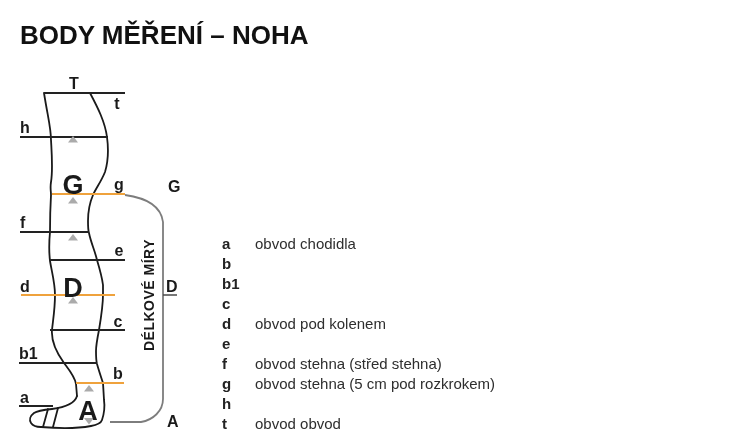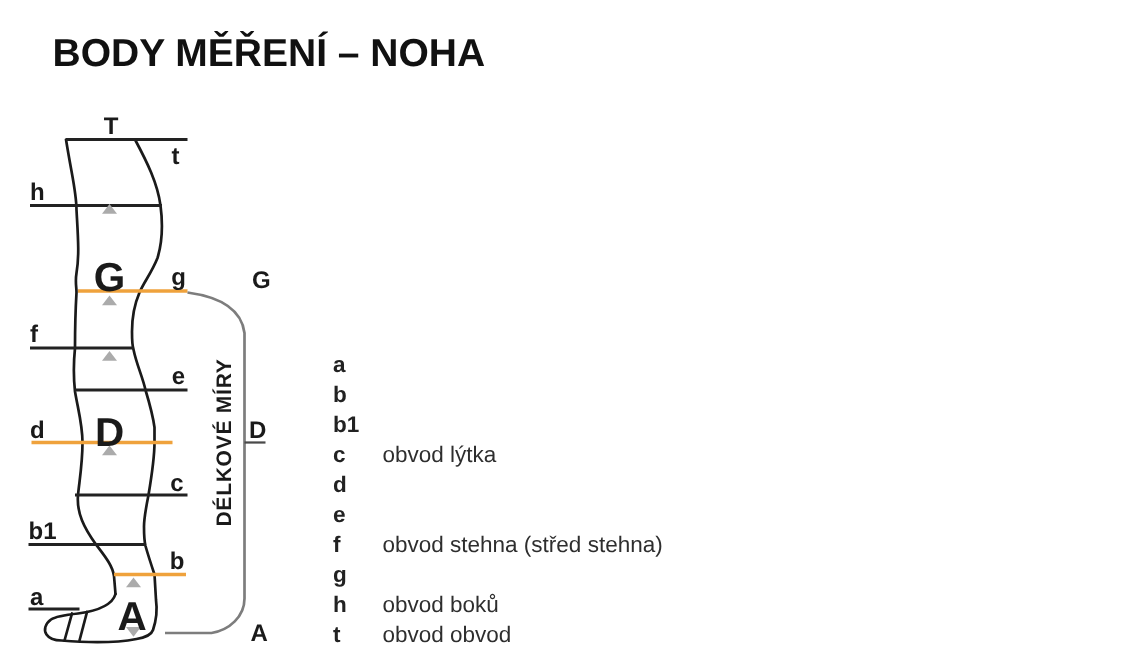--- a/index.html
+++ b/index.html
@@ -10,21 +10,21 @@
   }
   .page {
     position: relative;
     width: 750px;
     height: 441px;
     background: #ffffff;
     overflow: hidden;
   }
   .page-title {
     position: absolute;
-    left: 35px;
+    left: 20px;
     top: 20px;
     font-size: 26px;
     font-weight: bold;
     color: #111111;
     letter-spacing: 0px;
     white-space: nowrap;
   }
   .leg-svg {
     position: absolute;
     left: 0;
@@ -137,47 +137,48 @@
     <text class="lbl-sm" x="168" y="192">G</text>
     <text class="lbl-sm" x="166" y="292">D</text>
     <text class="lbl-sm" x="167" y="427" font-size="17">A</text>
 
     <text class="lbl-vert" x="150" y="299" text-anchor="middle" transform="rotate(-90 150 295)">DÉLKOVÉ MÍRY</text>
   </svg>
 
   <div class="legend">
     <div class="legend-row">
       <span class="legend-key">a</span>
+      <span class="legend-text">obvod chodidla</span>
     </div>
     <div class="legend-row">
       <span class="legend-key">b</span>
     </div>
     <div class="legend-row">
       <span class="legend-key">b1</span>
     </div>
     <div class="legend-row">
       <span class="legend-key">c</span>
-      <span class="legend-text">obvod lýtka</span>
     </div>
     <div class="legend-row">
       <span class="legend-key">d</span>
+      <span class="legend-text">obvod pod kolenem</span>
     </div>
     <div class="legend-row">
       <span class="legend-key">e</span>
     </div>
     <div class="legend-row">
       <span class="legend-key">f</span>
       <span class="legend-text">obvod stehna (střed stehna)</span>
     </div>
     <div class="legend-row">
       <span class="legend-key">g</span>
+      <span class="legend-text">obvod stehna (5 cm pod rozkrokem)</span>
     </div>
     <div class="legend-row">
       <span class="legend-key">h</span>
-      <span class="legend-text">obvod boků</span>
     </div>
     <div class="legend-row">
       <span class="legend-key">t</span>
       <span class="legend-text">obvod obvod</span>
     </div>
   </div>
 
 </div>
 
 </body></html>

